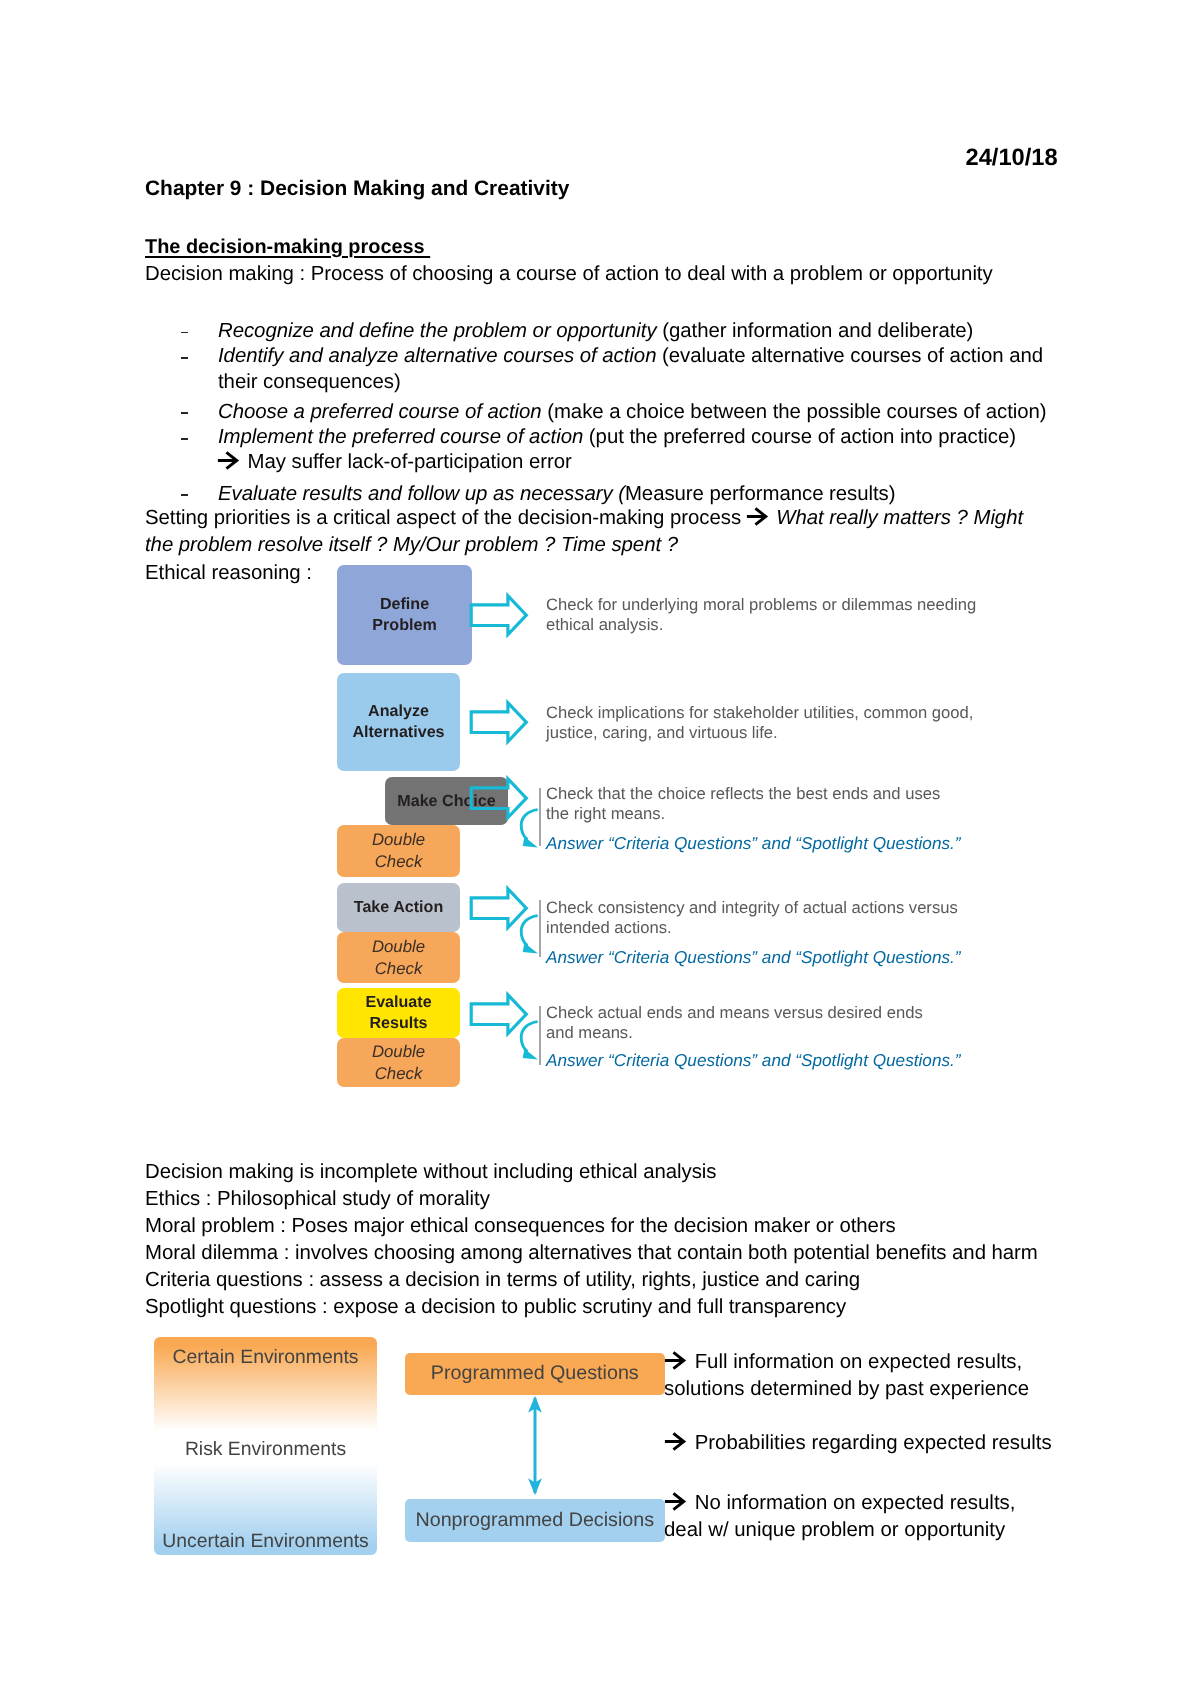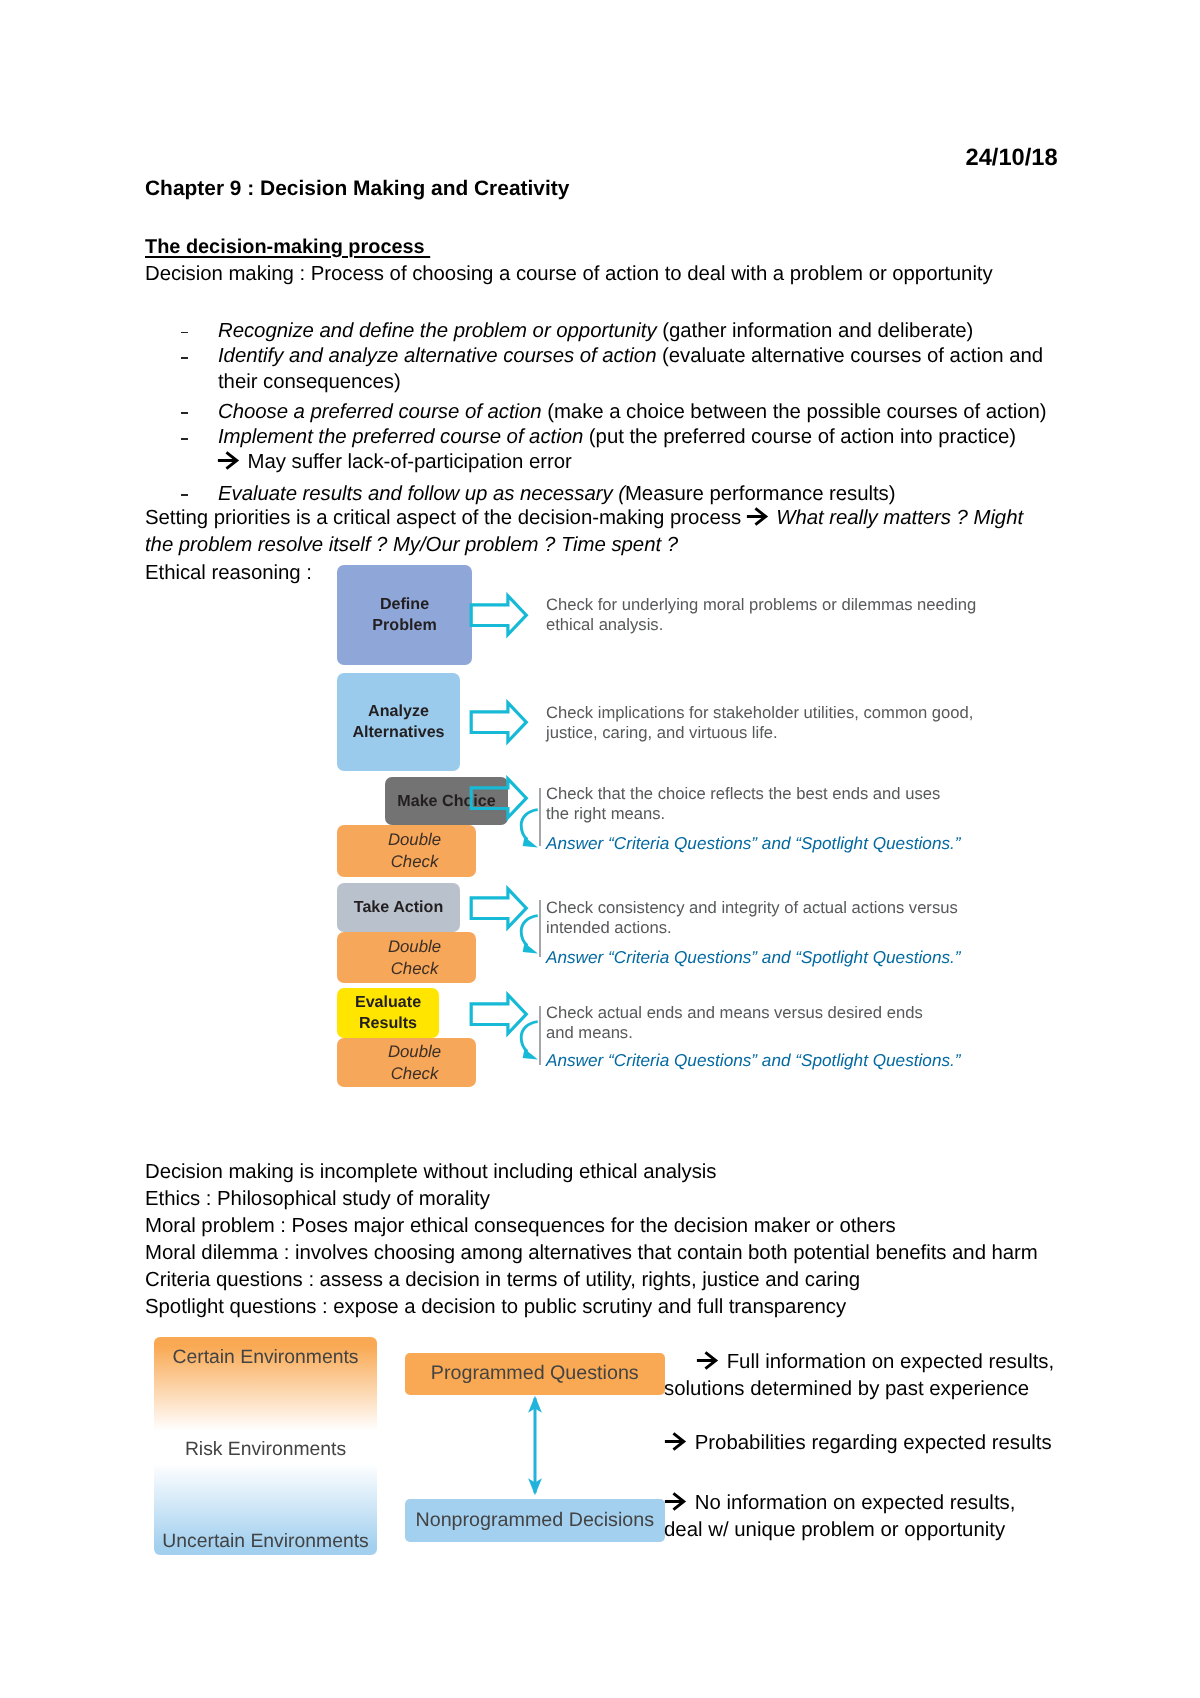--- a/index.html
+++ b/index.html
@@ -14,21 +14,21 @@
   .abs{position:absolute;white-space:pre;}
   .txt{font-size:20.4px;line-height:27px;letter-spacing:-0.05px;}
   .bold{font-weight:bold;}
   .dash{width:7.1px;height:1.9px;background:#262626;font-size:0;line-height:0;color:transparent;overflow:hidden;}
   .ital{font-style:italic;}
   .und{text-decoration:underline;text-underline-offset:3px;text-decoration-thickness:1.6px;}
   
   .dgbox{position:absolute;display:flex;align-items:center;justify-content:center;
          text-align:center;font-weight:bold;font-size:16.1px;line-height:21px;color:#231f20;}
   .dcbox{position:absolute;display:flex;align-items:center;justify-content:center;
-         text-align:center;font-style:italic;font-size:16.8px;line-height:22px;color:#3b2f26;padding-left:16px;}
+         text-align:center;font-style:italic;font-size:16.8px;line-height:22px;color:#3b2f26;}
   .dgdesc{position:absolute;font-size:16.61px;line-height:20px;color:#58595b;white-space:pre;}
   .dgans{position:absolute;font-size:17.2px;line-height:20px;color:#0369a1;font-style:italic;white-space:pre;}
   .vline{position:absolute;background:#a4a6a9;width:2.1px;}
   .envlabel{position:absolute;font-size:19.35px;color:#434343;white-space:pre;}
   .envbox{position:absolute;display:flex;align-items:center;justify-content:center;
           font-size:19.7px;color:#434343;border-radius:5px;}
   .ann{position:absolute;font-size:20.4px;line-height:27px;white-space:pre;}
   .arrowglyph{display:inline-block;width:24px;height:18px;vertical-align:-2px;position:relative;}
   .arrowglyph svg{position:absolute;left:-1px;top:-1px;}
 </style>
@@ -108,21 +108,21 @@
       <svg width="62" height="48" viewBox="0 0 62 48" style="position: absolute; left: 467.5px; top: 885px;">
         <path d="M3.2 12.9 H39.9 V3.8 L58.3 23.2 L39.9 42.6 V33.5 H3.2 Z" fill="none" stroke="#17bad6" stroke-width="3.2" stroke-linejoin="miter"></path>
       </svg>
       <div class="dgdesc" style="left: 546px; top: 897.6px;"><span>Check consistency and integrity of actual actions versus</span><br><span>intended actions.</span></div>
       <div class="vline" style="left: 539.2px; top: 900px; height: 56.5px;"></div>
       <svg width="26" height="46" viewBox="0 0 26 46" style="position: absolute; left: 516px; top: 912px;">
         <path d="M21.7 3.6 C11.6 4.8 5.2 11.2 5.2 19.2 C5.2 25.2 7.4 30.2 11.4 33.6" fill="none" stroke="#17bad6" stroke-width="2.9" stroke-linecap="butt"></path>
         <path d="M21.9 41.4 L8.4 30.8 L6.7 40.0 Z" fill="#17bad6"></path>
       </svg>
       <div class="dgans" style="left: 546px; top: 946.8px;">Answer “Criteria Questions” and “Spotlight Questions.”</div>
-      <div class="dgbox" style="left: 337px; top: 988px; width: 102px; height: 50px; background: rgb(255, 229, 0); border-radius: 7px;">
+      <div class="dgbox" style="left: 337px; top: 988px; width: 123px; height: 50px; background: rgb(255, 229, 0); border-radius: 7px;">
         <div><span>Evaluate</span><br><span>Results</span></div>
       </div>
       <div class="dcbox" style="left: 337px; top: 1038px; width: 123px; height: 49px; background: rgb(247, 167, 90); border-radius: 7px;">
         <div><span>Double</span><br><span>Check</span></div>
       </div>
       <svg width="62" height="48" viewBox="0 0 62 48" style="position: absolute; left: 467.5px; top: 991px;">
         <path d="M3.2 12.9 H39.9 V3.8 L58.3 23.2 L39.9 42.6 V33.5 H3.2 Z" fill="none" stroke="#17bad6" stroke-width="3.2" stroke-linejoin="miter"></path>
       </svg>
       <div class="dgdesc" style="left: 546px; top: 1002.6px;"><span>Check actual ends and means versus desired ends</span><br><span>and means.</span></div>
       <div class="vline" style="left: 539.2px; top: 1006px; height: 59px;"></div>
@@ -151,21 +151,21 @@
         <span>Programmed Questions</span>
       </div>
       <div class="envbox" style="left: 404.5px; top: 1498.7px; width: 260.5px; height: 43.3px; background: rgb(163, 208, 239); justify-content: center;">
         <span>Nonprogrammed Decisions</span>
       </div>
       <svg width="20" height="101" viewBox="0 0 20 101" style="position: absolute; left: 525.2px; top: 1395px;">
         <path d="M10 3 V98" stroke="#22b3dd" stroke-width="3" fill="none"></path>
         <path d="M10 0.7 L16.9 17.8 L10 13.6 L3.1 17.8 Z" fill="#22b3dd"></path>
         <path d="M10 100.3 L16.9 83.2 L10 87.4 L3.1 83.2 Z" fill="#22b3dd"></path>
       </svg>
-      <div class="ann" style="left: 665px; top: 1349px; padding-left: 32px;"><span class="arrowglyph"><svg width="24" height="19" viewBox="0 0 24 19" xmlns="http://www.w3.org/2000/svg">
+      <div class="ann" style="left: 665px; top: 1349px;"><span class="arrowglyph"><svg width="24" height="19" viewBox="0 0 24 19" xmlns="http://www.w3.org/2000/svg">
             <path d="M0.9 9.5 H19.3 M9.4 1.4 L19.8 9.5 L9.4 17.6" fill="none" stroke="currentColor" stroke-width="2.9" stroke-linecap="butt" stroke-linejoin="miter"></path>
           </svg></span><span> Full information on expected results,</span></div>
       <div class="ann" style="left: 664px; top: 1376px;">solutions determined by past experience</div>
       <div class="ann" style="left: 665px; top: 1430px;"><span class="arrowglyph"><svg width="24" height="19" viewBox="0 0 24 19" xmlns="http://www.w3.org/2000/svg">
             <path d="M0.9 9.5 H19.3 M9.4 1.4 L19.8 9.5 L9.4 17.6" fill="none" stroke="currentColor" stroke-width="2.9" stroke-linecap="butt" stroke-linejoin="miter"></path>
           </svg></span><span> Probabilities regarding expected results</span></div>
       <div class="ann" style="left: 665px; top: 1490px;"><span class="arrowglyph"><svg width="24" height="19" viewBox="0 0 24 19" xmlns="http://www.w3.org/2000/svg">
             <path d="M0.9 9.5 H19.3 M9.4 1.4 L19.8 9.5 L9.4 17.6" fill="none" stroke="currentColor" stroke-width="2.9" stroke-linecap="butt" stroke-linejoin="miter"></path>
           </svg></span><span> No information on expected results,</span></div>
       <div class="ann" style="left: 664px; top: 1517px;">deal w/ unique problem or opportunity</div>

